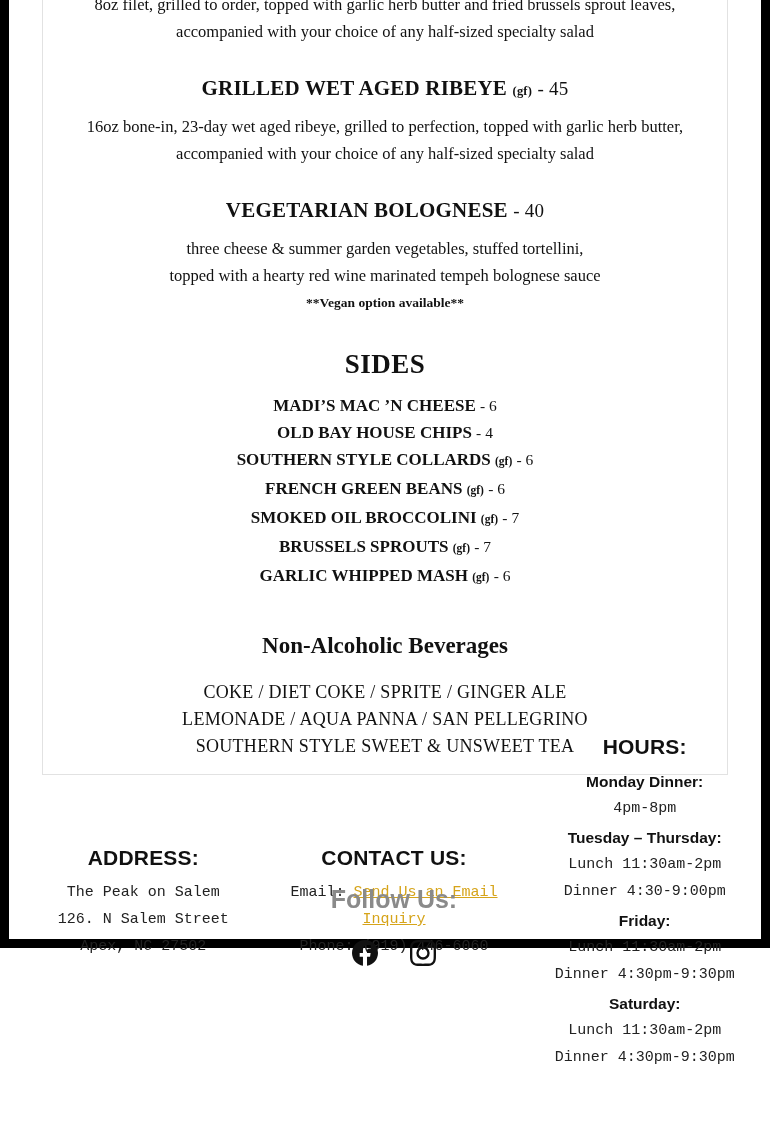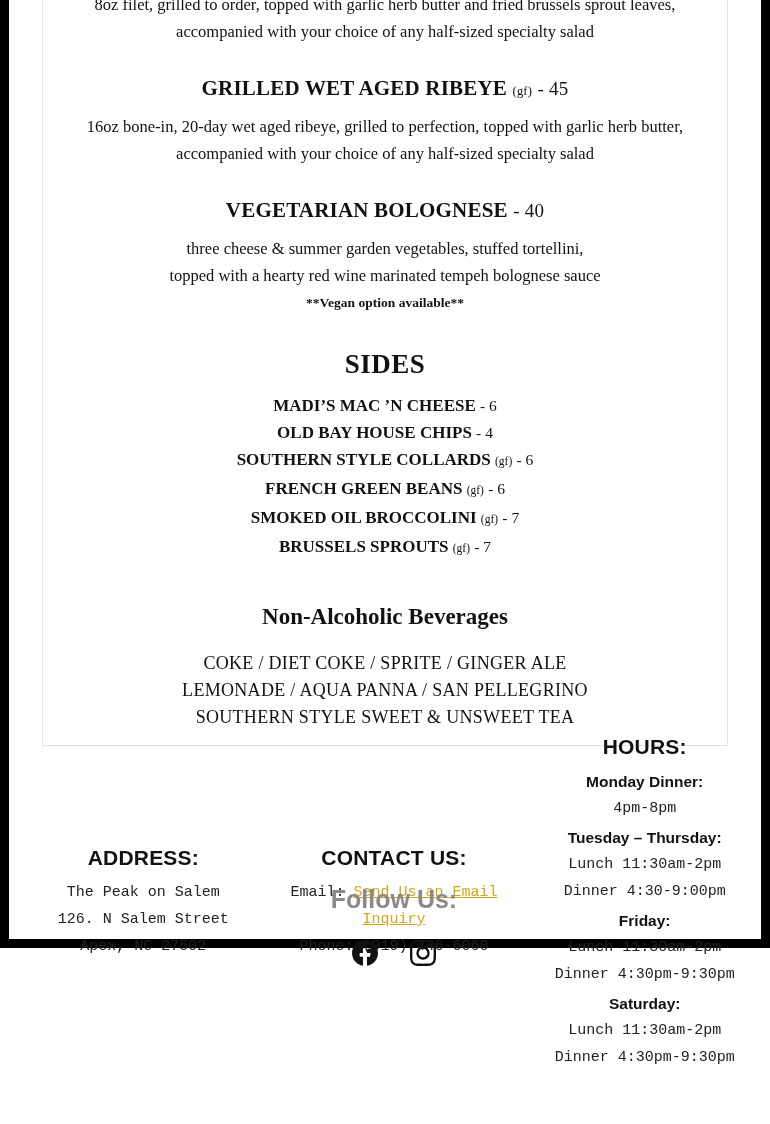--- a/index.html
+++ b/index.html
@@ -47,21 +47,21 @@
   .item-title {
     font-family: "Liberation Serif", serif;
     font-weight: bold;
     font-size: 21px;
     letter-spacing: 0.2px;
     margin: 0;
     padding: 0;
   }
   .gf {
     font-size: 12.5px;
-    font-weight: normal;
+    font-weight: bold;
     vertical-align: baseline;
   }
   .price {
     font-weight: normal;
     font-size: 19px;
   }
   .spacer-lg { height: 31px; }
   .spacer-sm { height: 12px; }
   .vegan-note {
     font-family: "Liberation Serif", serif;
@@ -185,21 +185,21 @@
 
     <div class="spacer-lg"></div>
 
     <div class="item-block">
       <p class="item-title">
         <span>GRILLED WET AGED RIBEYE</span>
         <span class="gf">(gf)</span>
         <span class="price">- 45</span>
       </p>
       <div class="spacer-sm"></div>
-      <p class="item-desc">16oz bone-in, 20-day wet aged ribeye, grilled to perfection, topped with garlic herb butter,</p>
+      <p class="item-desc">16oz bone-in, 23-day wet aged ribeye, grilled to perfection, topped with garlic herb butter,</p>
       <p class="item-desc">accompanied with your choice of any half-sized specialty salad</p>
     </div>
 
     <div class="spacer-lg"></div>
 
     <div class="item-block">
       <p class="item-title">
         <span>VEGETARIAN BOLOGNESE</span>
         <span class="price">- 40</span>
       </p>
@@ -235,20 +235,25 @@
     </p>
     <p class="side-line">
       <span>SMOKED OIL BROCCOLINI</span>
       <span class="gf">(gf)</span>
       <span class="price">- 7</span>
     </p>
     <p class="side-line">
       <span>BRUSSELS SPROUTS</span>
       <span class="gf">(gf)</span>
       <span class="price">- 7</span>
+    </p>
+    <p class="side-line">
+      <span>GARLIC WHIPPED MASH</span>
+      <span class="gf">(gf)</span>
+      <span class="price">- 6</span>
     </p>
 
     <div style="height:34px"></div>
 
     <p class="bev-head">Non-Alcoholic Beverages</p>
     <div style="height:12px"></div>
     <p class="bev-line">COKE / DIET COKE / SPRITE / GINGER ALE</p>
     <p class="bev-line">LEMONADE / AQUA PANNA / SAN PELLEGRINO</p>
     <p class="bev-line">SOUTHERN STYLE SWEET &amp; UNSWEET TEA</p>
 

